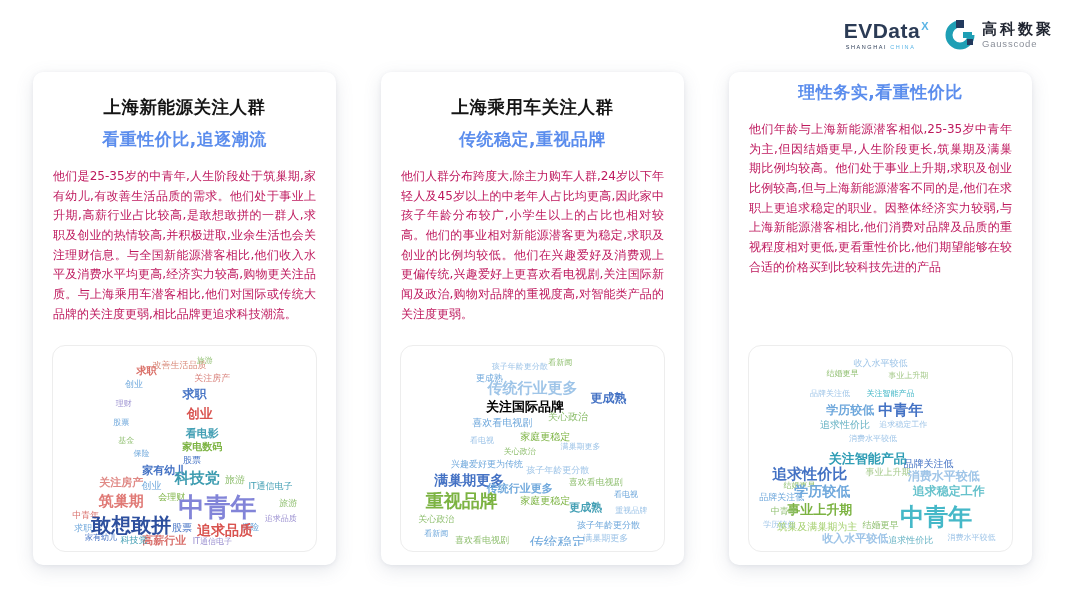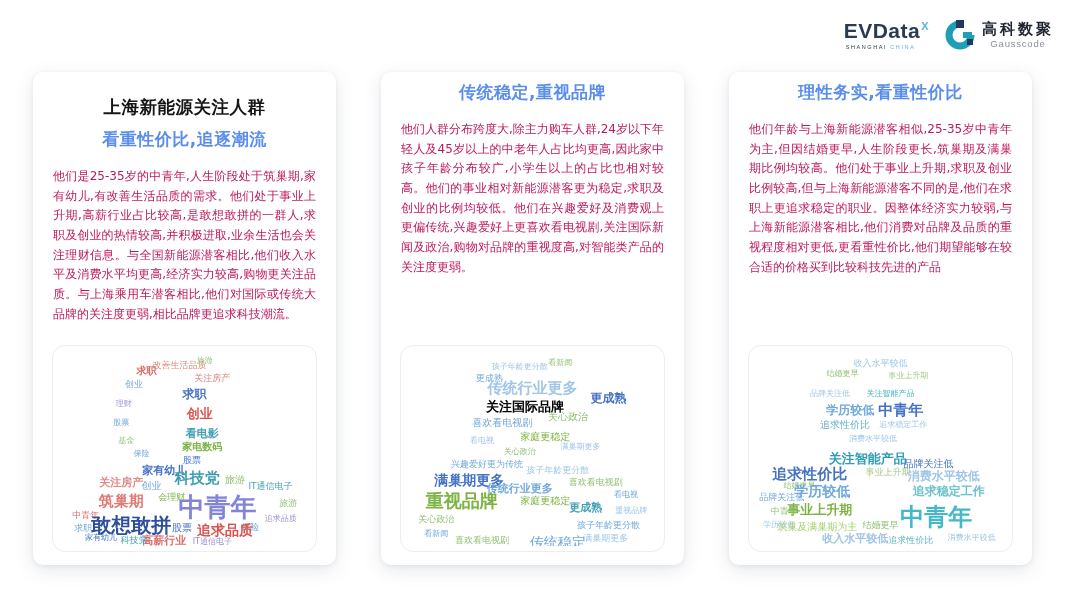--- a/index.html
+++ b/index.html
@@ -18,21 +18,21 @@
   .evdata-main{
     font-weight:700;font-size:21px;letter-spacing:.5px;color:#2b3b55;line-height:1;
   }
   .evdata-main sup{
     font-size:11px;color:#5ab4e5;font-weight:700;margin-left:1px;
   }
   .evdata-sub{
     font-size:5.5px;letter-spacing:1.6px;color:#2b3b55;margin-top:3px;margin-left:2px;
   }
   .evdata-sub .c2{color:#5ab4e5;}
-  .gauss{display:flex;align-items:center;gap:7px;text-align:center;}
+  .gauss{display:flex;align-items:center;gap:7px;}
   .gauss-icon{width:30px;height:30px;display:block;}
   .gauss-cn{
     font-size:15px;font-weight:700;color:#1f2430;letter-spacing:3px;line-height:1.1;
     font-family:"DejaVu Sans",sans-serif;
   }
   .gauss-en{font-size:9.5px;color:#8a8f99;letter-spacing:.8px;margin-top:1px;}
   
   .card{
     position:absolute;top:72px;width:303px;height:493px;
     background:#ffffff;border-radius:10px;
@@ -127,20 +127,21 @@
         <span style="left: 10%; top: 91%; font-size: 9px; color: rgb(111, 168, 220);">求职</span>
         <span style="left: 42%; top: 97%; font-size: 11px; color: rgb(217, 112, 108); font-weight: 700;">高薪行业</span>
         <span style="left: 17%; top: 96%; font-size: 8px; color: rgb(68, 114, 196);">家有幼儿</span>
         <span style="left: 30%; top: 97%; font-size: 9px; color: rgb(69, 160, 181);">科技党</span>
         <span style="left: 61%; top: 98%; font-size: 8px; color: rgb(154, 143, 208);">IT通信电子</span>
       </div>
   </div>
 </section>
 
 <section class="card c1">
+  <h2 class="card-title">上海乘用车关注人群</h2>
   <h3 class="card-subtitle">传统稳定,重视品牌</h3>
   <p class="card-body">他们人群分布跨度大,除主力购车人群,24岁以下年轻人及45岁以上的中老年人占比均更高,因此家中孩子年龄分布较广,小学生以上的占比也相对较高。他们的事业相对新能源潜客更为稳定,求职及创业的比例均较低。他们在兴趣爱好及消费观上更偏传统,兴趣爱好上更喜欢看电视剧,关注国际新闻及政治,购物对品牌的重视度高,对智能类产品的关注度更弱。</p>
   <div class="cloud-panel">
     <div class="cloud">
         <span style="left: 45%; top: 8%; font-size: 8px; color: rgb(159, 197, 232);">孩子年龄更分散</span>
         <span style="left: 61%; top: 6%; font-size: 8px; color: rgb(143, 191, 111);">看新闻</span>
         <span style="left: 33%; top: 14%; font-size: 9px; color: rgb(111, 168, 220);">更成熟</span>
         <span style="left: 50%; top: 19%; font-size: 15px; color: rgb(159, 197, 232); font-weight: 700;">传统行业更多</span>
         <span style="left: 47%; top: 28%; font-size: 13px; color: #000000; font-weight: 700;">关注国际品牌</span>
         <span style="left: 80%; top: 24%; font-size: 12px; color: rgb(68, 114, 196); font-weight: 700;">更成熟</span>

